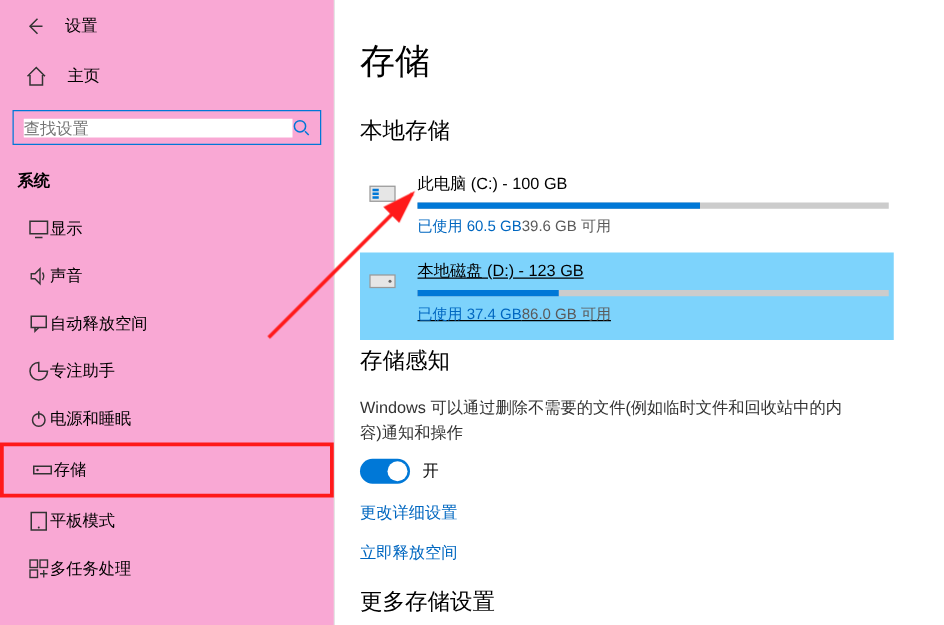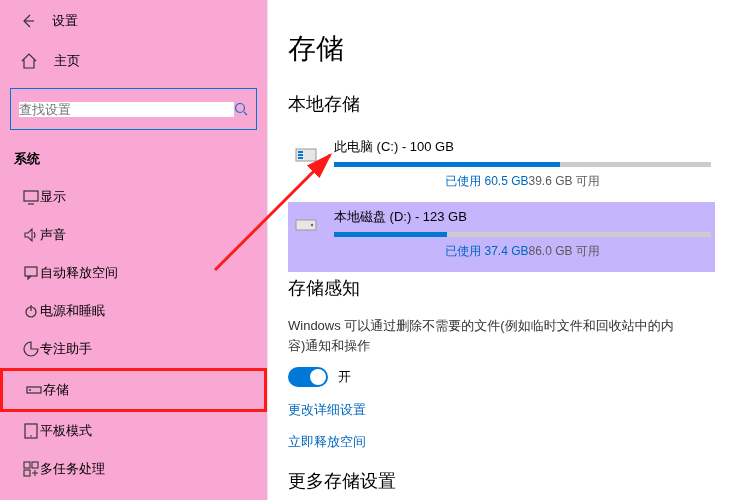--- a/index.html
+++ b/index.html
@@ -7,41 +7,41 @@
 
 .sidebar { width: 268px; height: 100%; background: #f9a8d4; border-right: 1px solid #e5e5e5; padding-top: 8px; }
 .content { flex: 1; padding: 30px 40px 0 20px; overflow-y: auto; }
 
 .top-row { display: flex; align-items: center; gap: 16px; padding: 4px 20px 14px 20px; }
 .top-row .label { font-size: 13px; }
 
 .home-row { display: flex; align-items: center; gap: 16px; padding: 8px 20px 14px 20px; }
 .home-row .label { font-size: 13px; }
 
-.search-wrap { margin: 4px 10px 14px 10px; border: 1px solid #0078d7; display: flex; align-items: center; height: 42px; padding: 0 8px; }
+.search-wrap { margin: 4px 10px 14px 10px; border: 1px solid #0078d7; display: flex; align-items: center; height: 28px; padding: 0 8px; }
 .search-wrap input { flex: 1; border: none; outline: none; font-size: 13px; color: #666; }
 
 .section-title { font-size: 13px; font-weight: bold; padding: 6px 14px 10px 14px; }
 
 .nav-item { display: flex; align-items: center; gap: 0; padding: 10px 22px; font-size: 13px; cursor: pointer; position: relative; }
 .nav-item .icon { width: 18px; height: 18px; display: flex; align-items: center; justify-content: center; }
 
 .red-box { border: 3px solid #ff1a1a; }
 
 .page-title { font-size: 28px; font-weight: 400; margin-bottom: 24px; }
 .sub-title { font-size: 18px; font-weight: 400; margin-bottom: 16px; margin-top: 4px; }
 
 .drive-row { display: flex; align-items: flex-start; gap: 14px; padding: 6px 4px 12px 4px; }
-.drive-row.selected { background: #c4b5fd; }
+.drive-row.selected { background: #7dd3fc; text-decoration: underline; }
 .drive-icon { width: 28px; height: 28px; display:flex; align-items:center; justify-content:center; margin-top:2px;}
 .drive-info { flex: 1; }
 .drive-name { font-size: 13px; margin-bottom: 6px; }
 .bar { width: 100%; height: 5px; background: #ccc; position: relative; margin-bottom: 6px; }
 .bar-fill { height: 100%; background: #0078d7; }
-.drive-stats { display: flex; justify-content: center; font-size: 12px; }
+.drive-stats { display: flex; justify-content: flex-start; font-size: 12px; }
 .used-link { color: #0067c0; }
 .free-text { color: #5a5a5a; }
 
 .sense-desc { font-size: 13px; color: #333; margin-bottom: 12px; line-height: 1.5; max-width: 400px;}
 .toggle-row { display: flex; align-items: center; gap: 10px; margin-bottom: 14px; }
 .toggle { width: 40px; height: 20px; border-radius: 10px; background: #0078d7; position: relative; }
 .toggle::after { content:''; position:absolute; right:2px; top:2px; width:16px; height:16px; background:#fff; border-radius:50%; }
 .toggle-label { font-size: 13px; }
 .link { color: #0067c0; font-size: 13px; display: block; margin-bottom: 14px; cursor: pointer; }
 
@@ -110,34 +110,34 @@
           <rect x="3" y="3" width="12" height="9" stroke="#333" stroke-width="1.2" fill="none"></rect>
           <path d="M6 12 L6 15 L9 12" stroke="#333" stroke-width="1.2" fill="none"></path>
         </svg>
       </span>
     <span>自动释放空间</span>
   </div>
 
   <div class="nav-item">
     <span class="icon">
         <svg width="18" height="18" viewBox="0 0 18 18">
+          <path d="M9 2 A7 7 0 1 0 16 9 L9 9 Z" stroke="#333" stroke-width="1.2" fill="none"></path>
+        </svg>
+      </span>
+    <span>专注助手</span>
+  </div>
+
+  <div class="nav-item">
+    <span class="icon">
+        <svg width="18" height="18" viewBox="0 0 18 18">
           <circle cx="9" cy="10" r="5" stroke="#333" stroke-width="1.2" fill="none"></circle>
           <path d="M9 3 V9" stroke="#333" stroke-width="1.2"></path>
         </svg>
       </span>
     <span>电源和睡眠</span>
-  </div>
-
-  <div class="nav-item">
-    <span class="icon">
-        <svg width="18" height="18" viewBox="0 0 18 18">
-          <path d="M9 2 A7 7 0 1 0 16 9 L9 9 Z" stroke="#333" stroke-width="1.2" fill="none"></path>
-        </svg>
-      </span>
-    <span>专注助手</span>
   </div>
 
   <div class="nav-item red-box">
     <span class="icon">
         <svg width="18" height="18" viewBox="0 0 18 18">
           <rect x="2" y="6" width="14" height="6" stroke="#333" stroke-width="1.2" fill="none"></rect>
           <circle cx="5" cy="9" r="1" fill="#333"></circle>
         </svg>
       </span>
     <span>存储</span>

